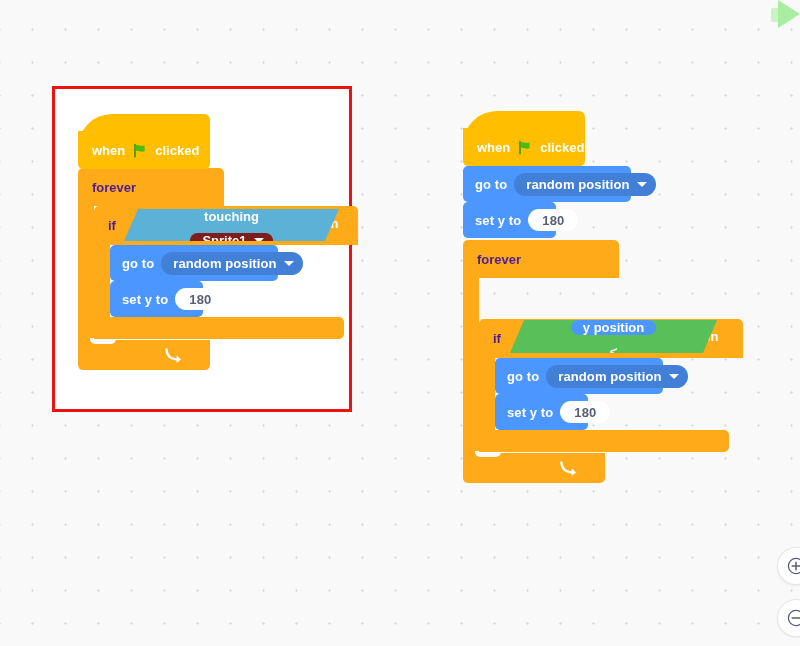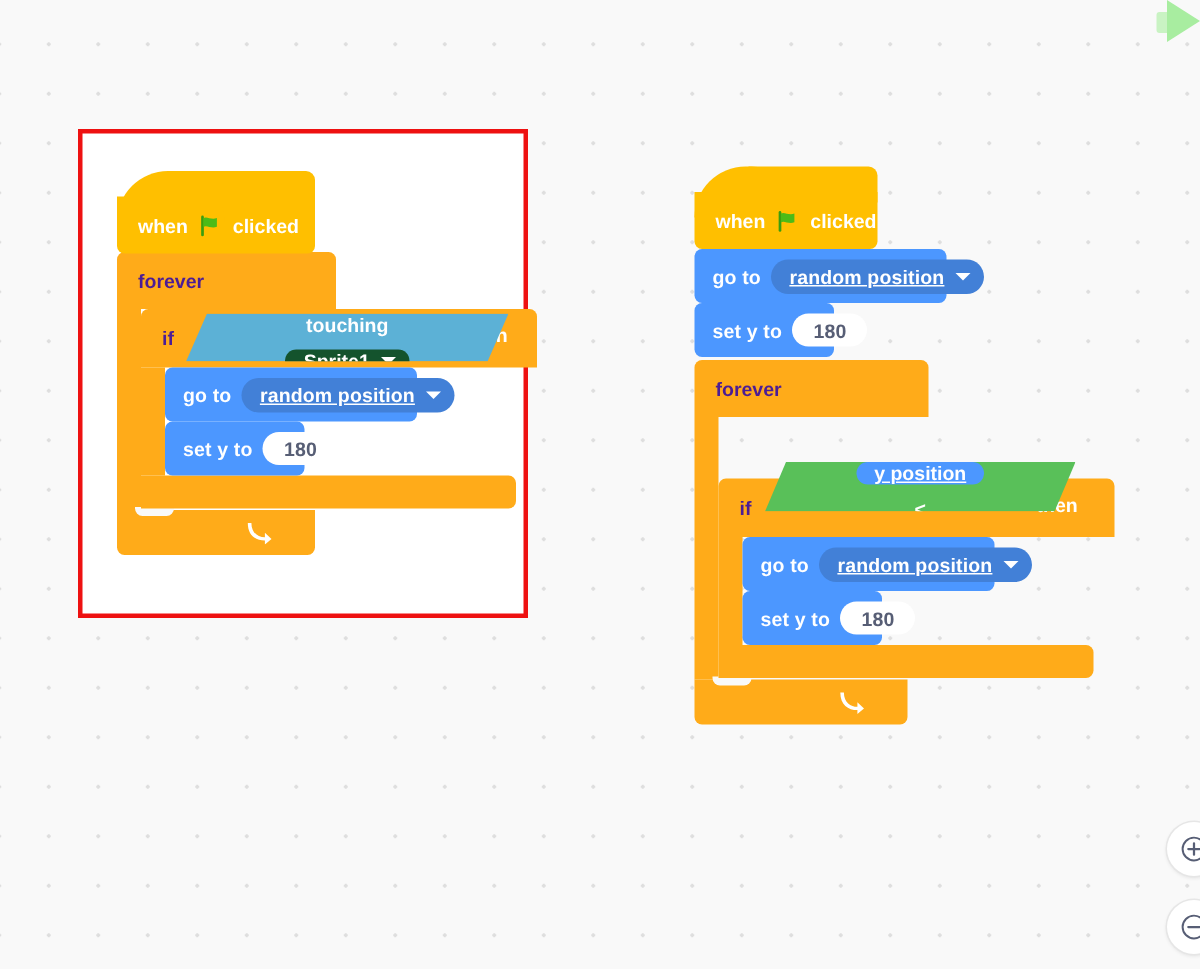--- a/index.html
+++ b/index.html
@@ -118,21 +118,20 @@
   .drop {
     height: 23px;
     border-radius: 14px;
     padding: 0 9px 0 12px;
     display: inline-flex;
     align-items: center;
     gap: 7px;
     color: #ffffff;
     font-size: 13px;
     font-weight: bold;
-    text-decoration: underline;
   }
   .numfield {
     height: 22px;
     min-width: 30px;
     border-radius: 13px;
     padding: 0 10px;
     display: inline-flex;
     align-items: center;
     justify-content: center;
     font-size: 13px;
@@ -157,21 +156,21 @@
     padding: 0 17px;
     color: #ffffff;
     font-size: 13px;
     font-weight: bold;
     gap: 9px;
     clip-path: polygon(14px 0, 100% 0, calc(100% - 14px) 100%, 0 100%);
     flex-direction: column;
   }
   .hex-sensing { background: #5cb1d6; }
   .hex-ops     { background: #59c059; }
-  .hex-inner-sensing { background: #14532d; }
+  .hex-inner-sensing { background: #7f1d1d; }
   .hex-reporter-motion { background: #4c97ff; }
 
   .flag {
     display: inline-block;
     width: 14px;
     height: 14px;
     position: relative;
   }
 
   .loop-arrow { position: absolute; }
@@ -288,21 +287,21 @@
   </div>
   <div style="position:absolute; left:475px; top:451px; width:26px; height:6px; background:#f9f9f9; border-radius:0 0 5px 5px;"></div>
 
   <div class="c-top" style="left:479px; top:319px; width:250px; height:39px;">
     <span>if</span>
   </div>
   <span style="position:absolute; left:691px; top:329px; color:#fff; font-size:13px; font-weight:bold;">then</span>
   <div class="c-left" style="left:479px; top:358px; width:16px; height:72px;"></div>
   <div class="c-bot" style="left:479px; top:430px; width:250px; height:22px;"></div>
 
-  <div class="hex hex-ops" style="left:510px; top:308px; width:173px; height:33px;">
+  <div class="hex hex-ops" style="left:510px; top:320px; width:173px; height:33px;">
     <span class="drop hex-reporter-motion" style="padding:0 12px;">
       <span>y position</span>
     </span>
     <span>&lt;</span>
     <span class="numfield">-170</span>
   </div>
 
 
   <div class="blk cmd motion" style="left:495px; top:358px; width:168px;">
     <span>go to</span>

